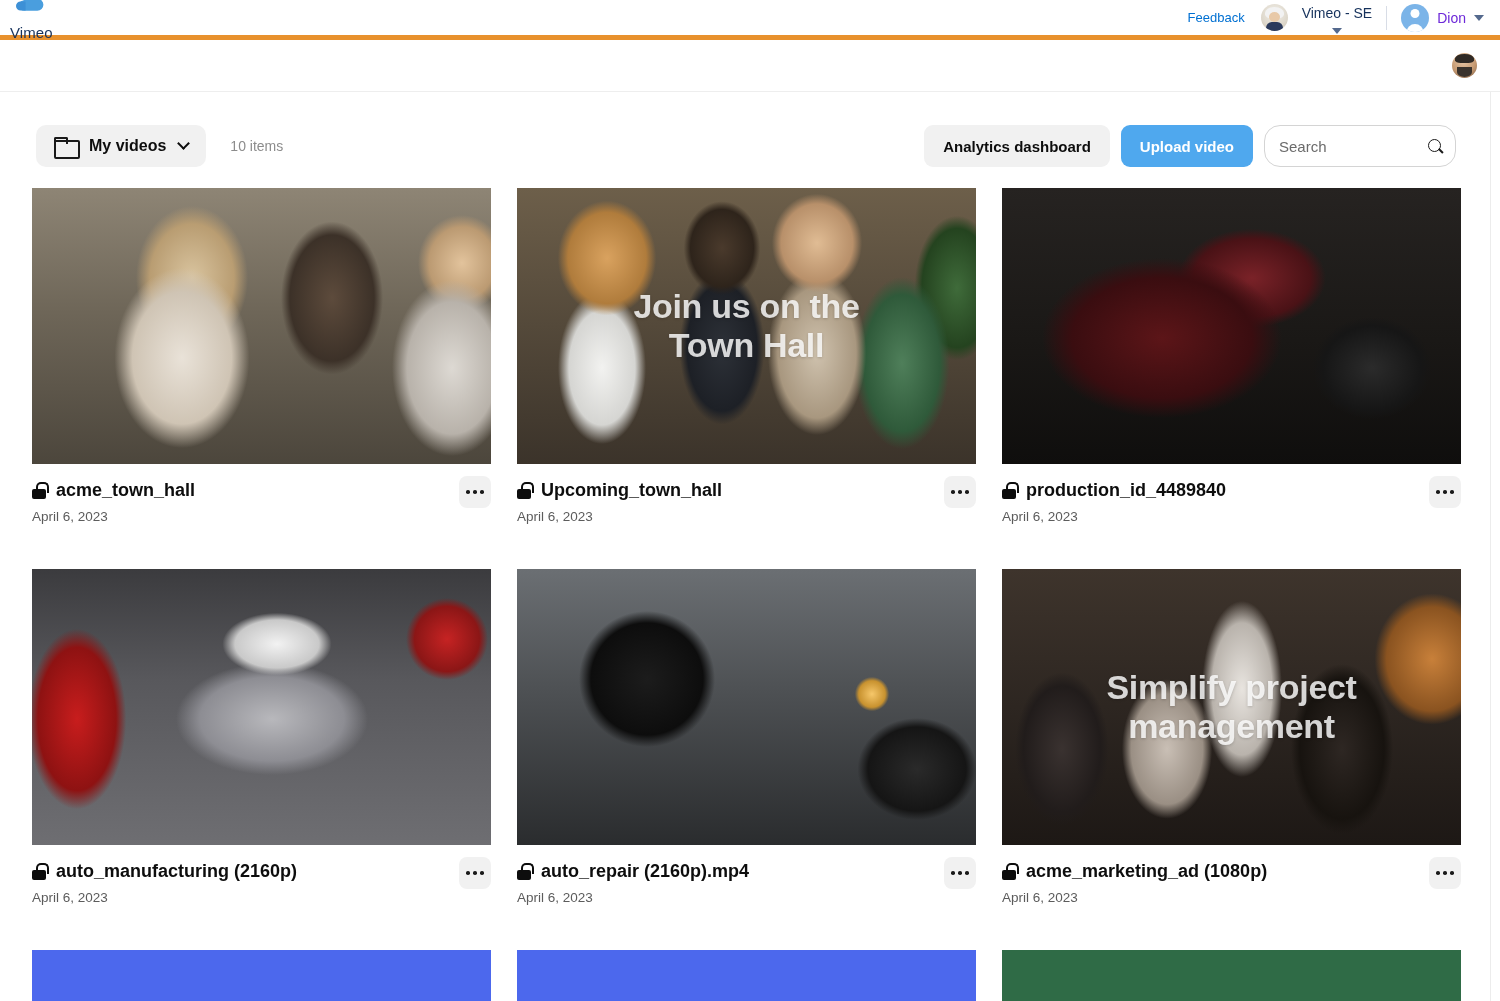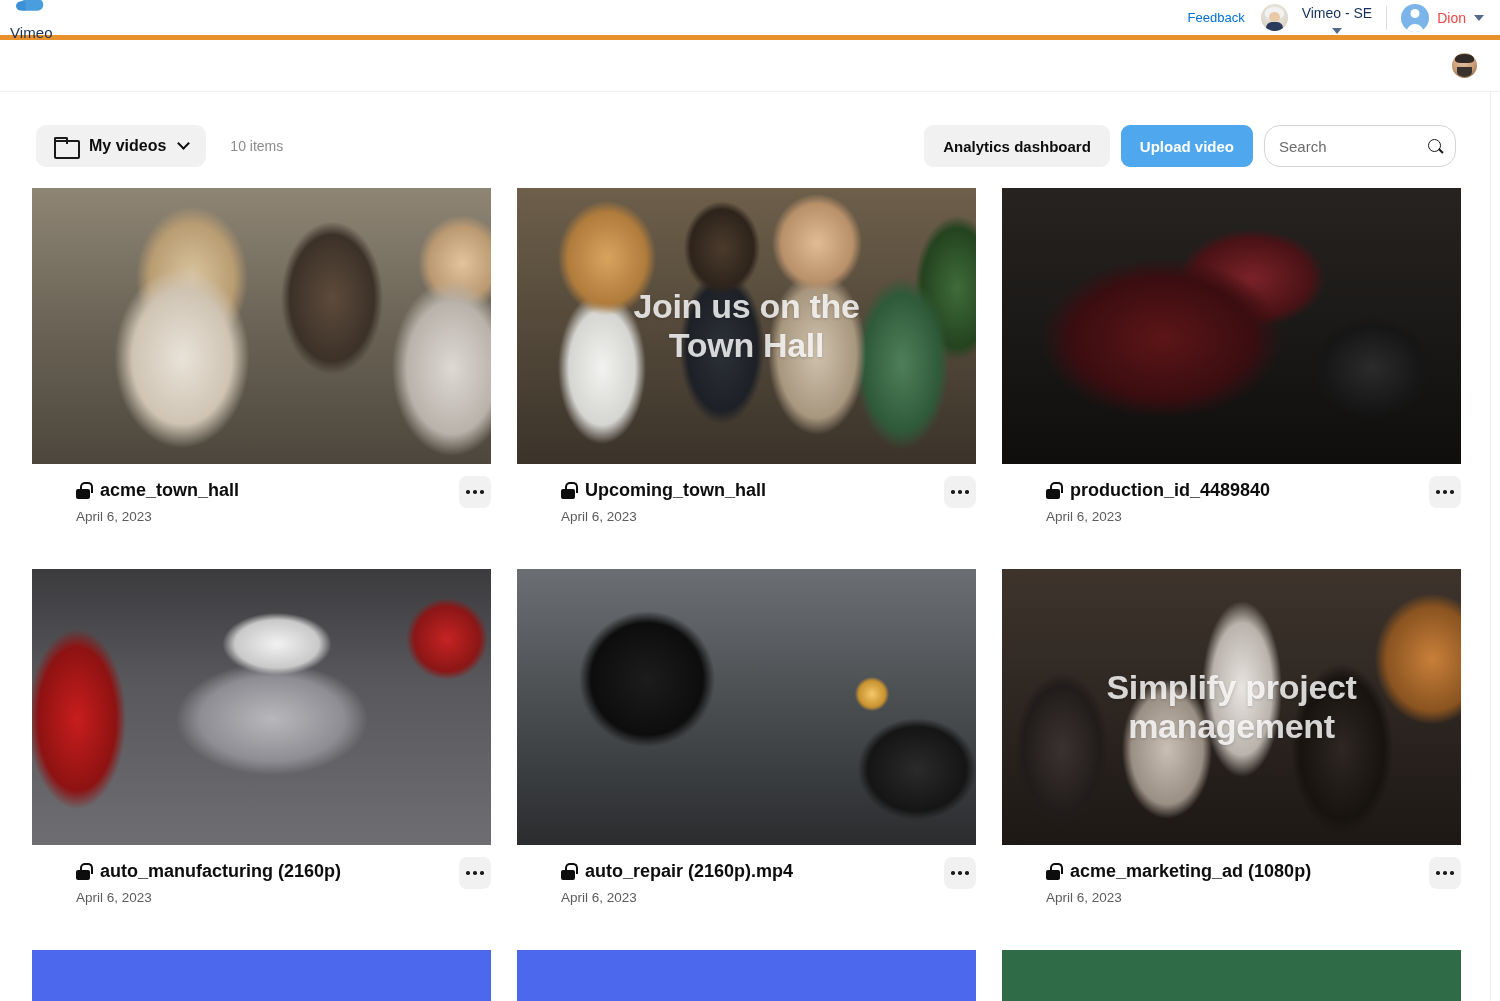--- a/index.html
+++ b/index.html
@@ -63,21 +63,21 @@
     position: relative; flex: none; overflow: hidden;
   }
   .sf-avatar .head {
     position: absolute; top: 5px; left: 50%; transform: translateX(-50%);
     width: 9px; height: 9px; border-radius: 50%; background: #ffffff;
   }
   .sf-avatar .shoulders {
     position: absolute; bottom: -2px; left: 50%; transform: translateX(-50%);
     width: 17px; height: 10px; border-radius: 9px 9px 0 0; background: #ffffff;
   }
-  .sf-user-name { font-size: 14px; color: #ef4444; }
+  .sf-user-name { font-size: 14px; color: #6d28d9; }
   .caret-down {
     width: 0; height: 0; border-left: 5px solid transparent;
     border-right: 5px solid transparent; border-top: 6px solid #54698d;
   }
   .sf-accent-bar { height: 5px; background: #e8912d; }
 
   
   .app-bar {
     height: 52px; background: #ffffff;
     display: flex; align-items: center; justify-content: flex-end;
@@ -188,21 +188,21 @@
     position: absolute; left: 0; right: 0; top: 50%;
     transform: translateY(-50%);
     text-align: center; color: rgba(255,255,255,0.82);
     font-size: 34px; font-weight: bold; line-height: 1.15;
     letter-spacing: -0.3px;
     text-shadow: 0 1px 3px rgba(0,0,0,0.18);
     white-space: pre-line;
     pointer-events: none;
   }
   .card-meta {
-    padding: 16px 0 0 0; display: flex; align-items: flex-start; margin-left: 44px;
+    padding: 16px 0 0 0; display: flex; align-items: flex-start;
   }
   .card-meta-left { flex: 1; min-width: 0; }
   .card-title-row { display: flex; align-items: center; gap: 10px; }
   .lock-icon { width: 14px; height: 17px; position: relative; flex: none; }
   .lock-icon::before {
     content: ""; position: absolute; bottom: 0; left: 0;
     width: 14px; height: 10px; background: #0d0d0d; border-radius: 2px;
   }
   .lock-icon::after {
     content: ""; position: absolute; top: 0px; left: 3.5px;

